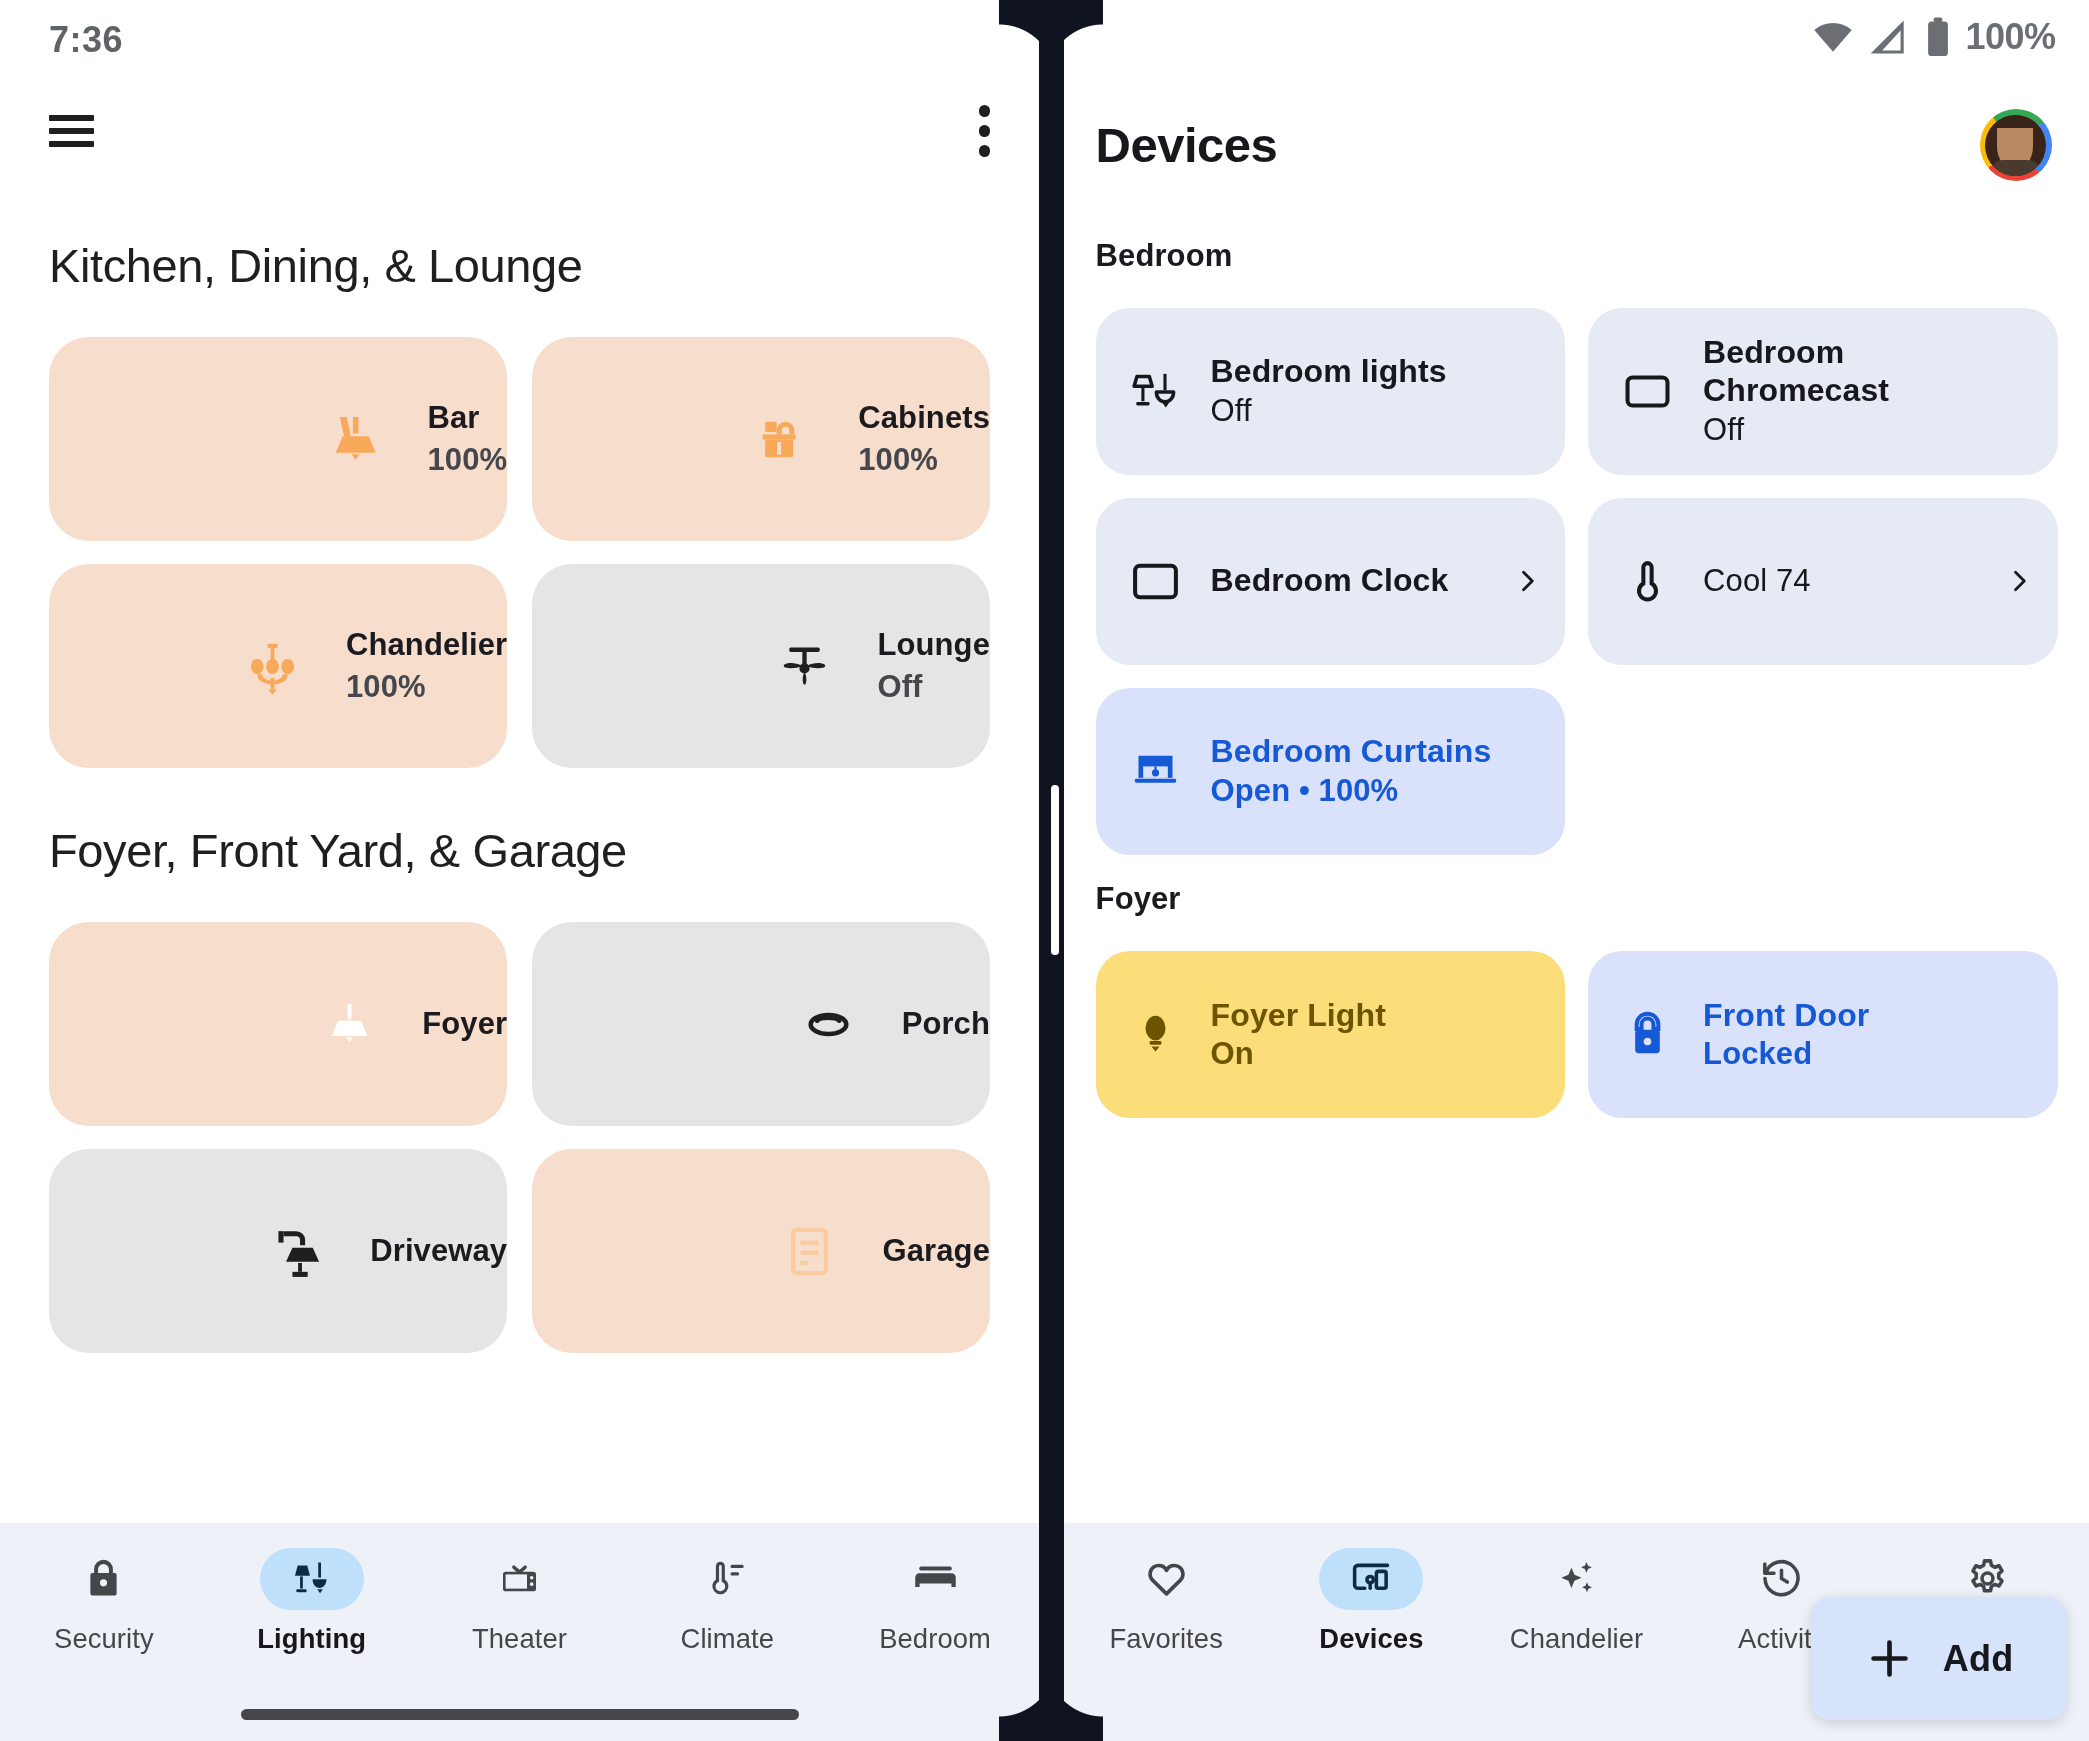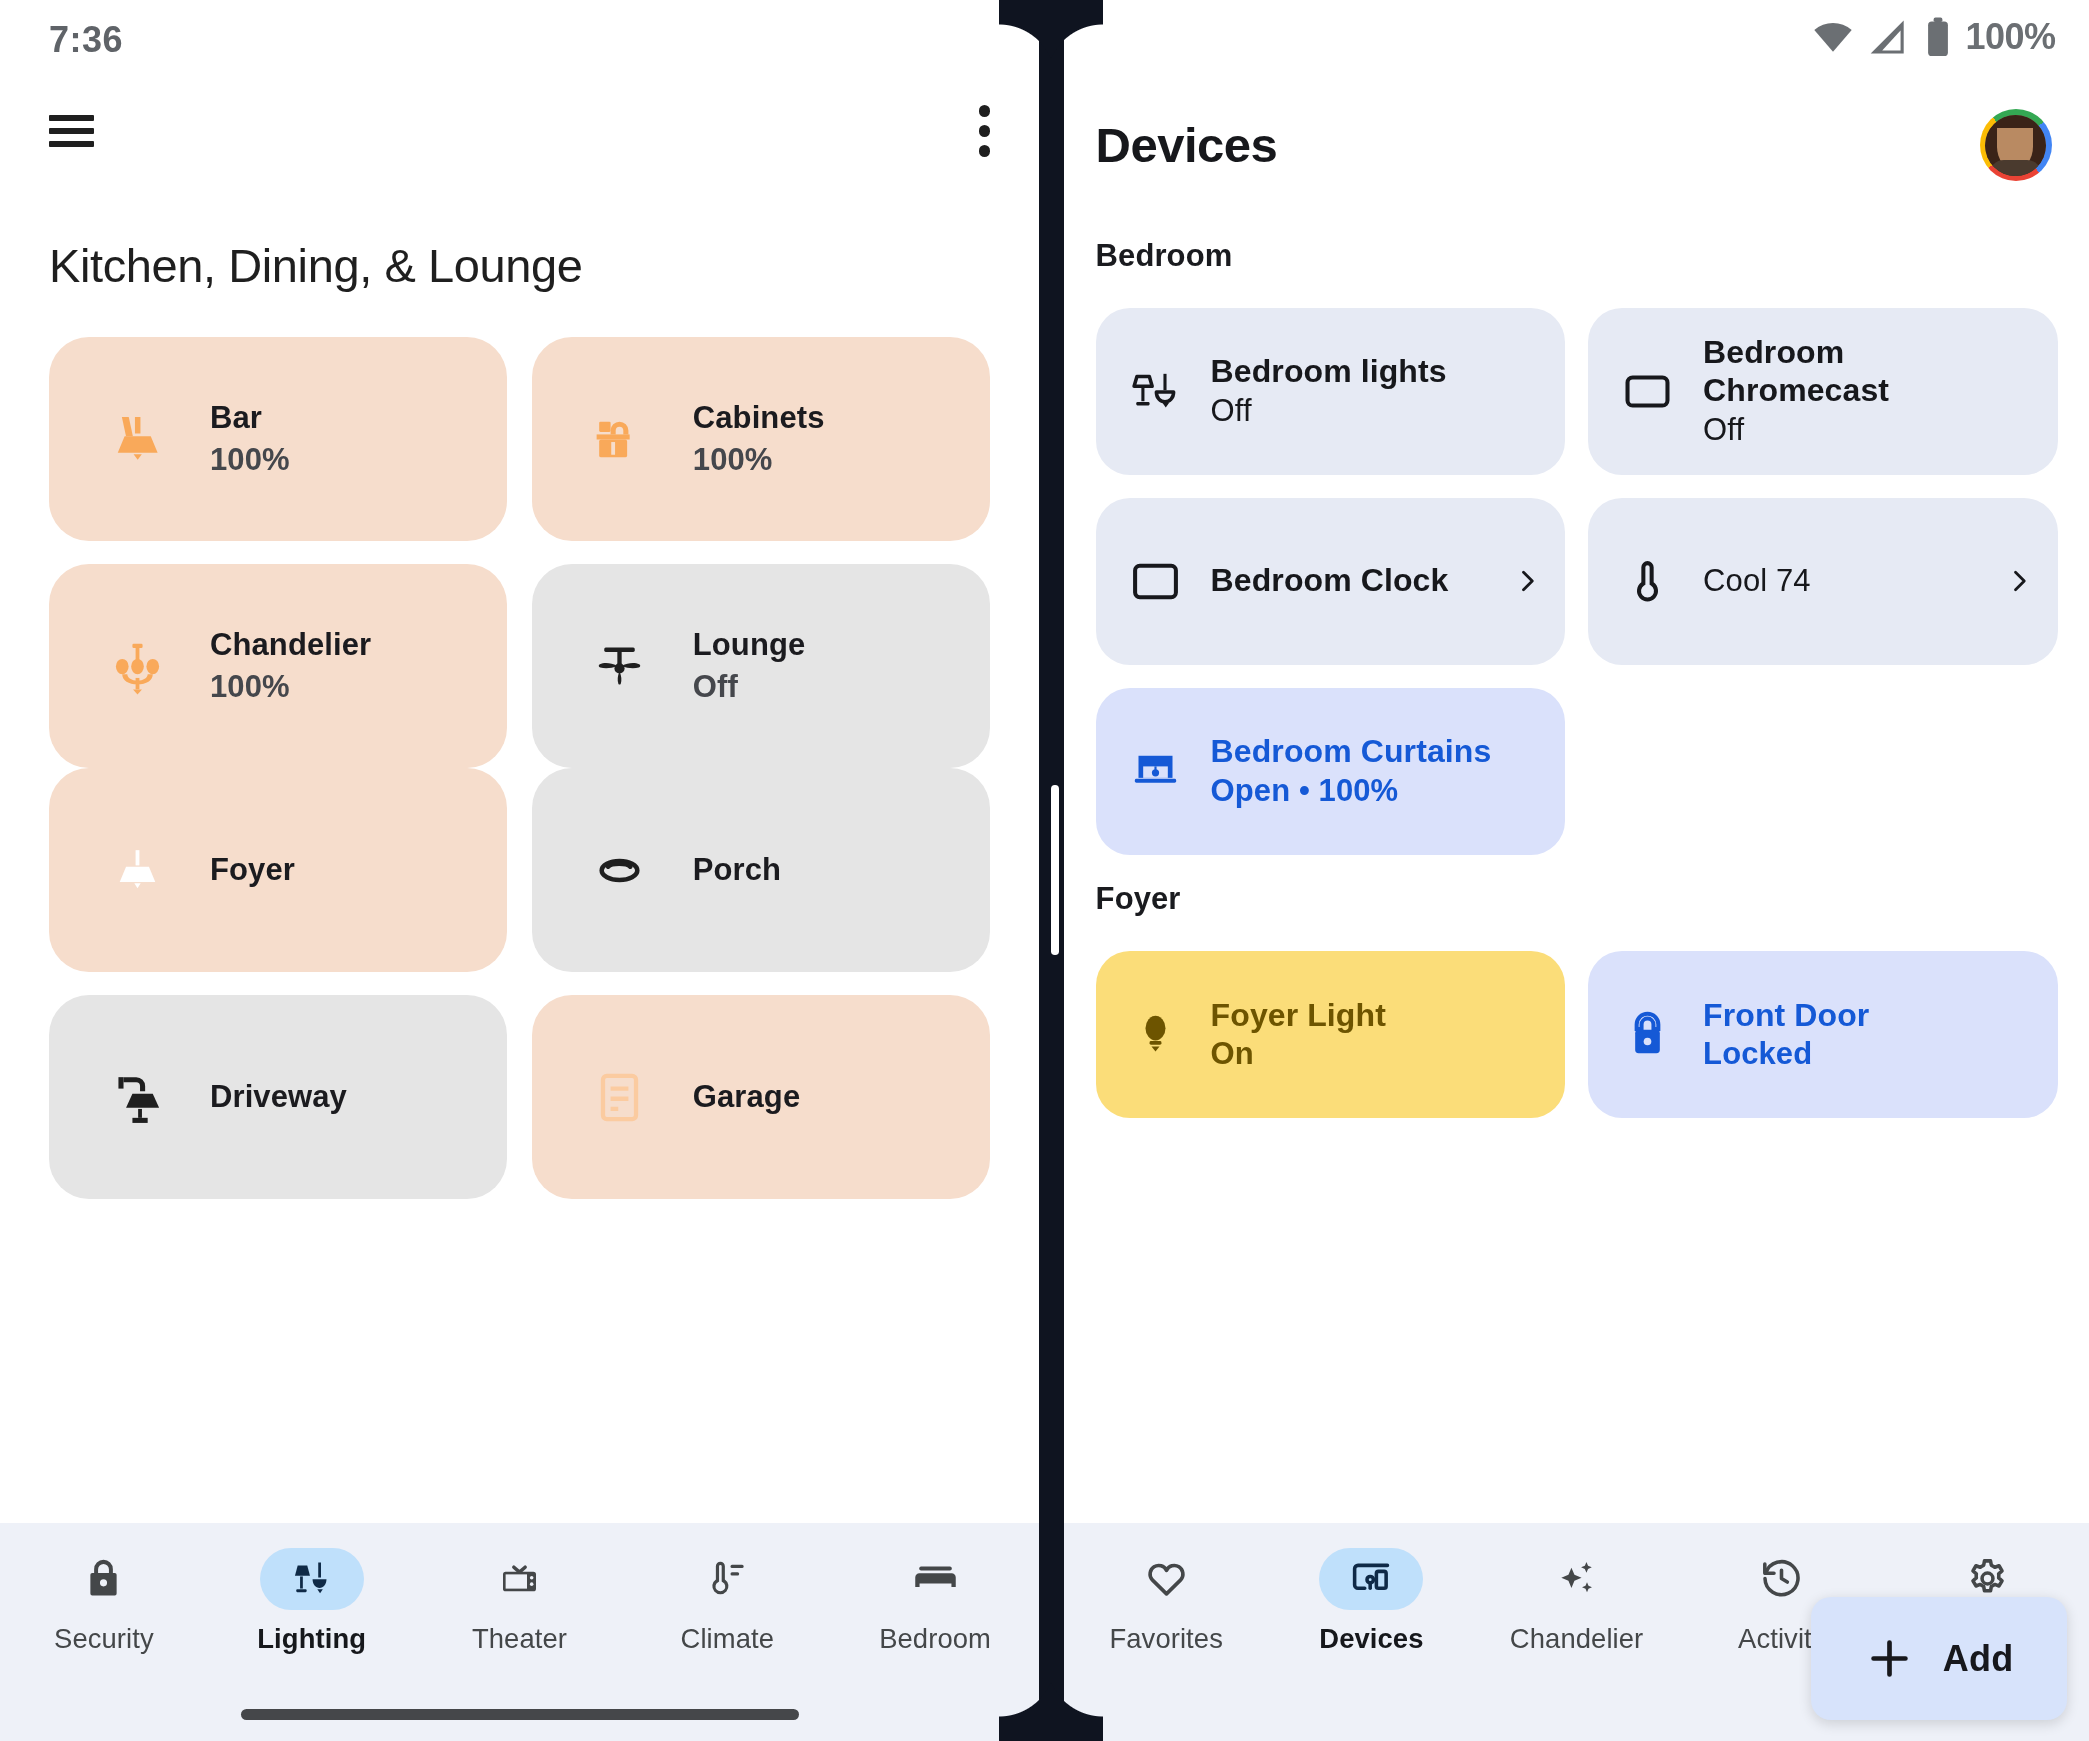--- a/index.html
+++ b/index.html
@@ -64,21 +64,21 @@
 
   
   .left-body{ padding:0 49px; }
   .room-title{
     font-size:47px; color:#1f1f1f; font-weight:400;
     margin-top:55px; margin-bottom:44px; letter-spacing:-0.4px;
   }
   .grid{ display:grid; grid-template-columns:1fr 1fr; gap:23px 24.6px; }
   .tile{
     height:204px; border-radius:40px; display:flex; align-items:center;
-    padding-left:53px; gap:38px; cursor:pointer;
+    padding-left:53px; gap:38px; cursor:pointer;justify-content:flex-end;
   }
   .tile.on  { background:#f6ddcc; }
   .tile.off { background:#e5e5e5; }
   .tile-ico{ width:70px; flex:0 0 70px; display:flex; align-items:center; justify-content:center; }
   .tile-txt{ display:flex; flex-direction:column; justify-content:center; gap:5.7px; }
   .tile-name{ font-size:31px; font-weight:700; color:#1b1b1f; letter-spacing:0.1px; }
   .tile-state{ font-size:31px; font-weight:700; color:#45474c; letter-spacing:0.1px; }
 
   
   .botnav{
@@ -244,20 +244,21 @@
               <path d="M24 28c-1.6 3.4-1.8 7.1-.9 9.5.4 1 1.5 1 1.9 0 .9-2.4.6-6.1-1-9.5z"></path>
             </svg>
           </div>
           <div class="tile-txt">
             <div class="tile-name">Lounge</div>
             <div class="tile-state">Off</div>
           </div>
         </div>
       </div>
 
+      <div class="room-title">Foyer, Front Yard, &amp; Garage</div>
       <div class="grid">
 
         <div class="tile on">
           <div class="tile-ico">
             <svg width="61" height="61" viewBox="0 0 48 48" fill="#ffffff">
               <rect x="22.5" y="8" width="3" height="12"></rect>
               <path d="M15 21h18l5 12H10z"></path>
               <path d="M21.5 34h5l-2.5 4z"></path>
             </svg>
           </div>

